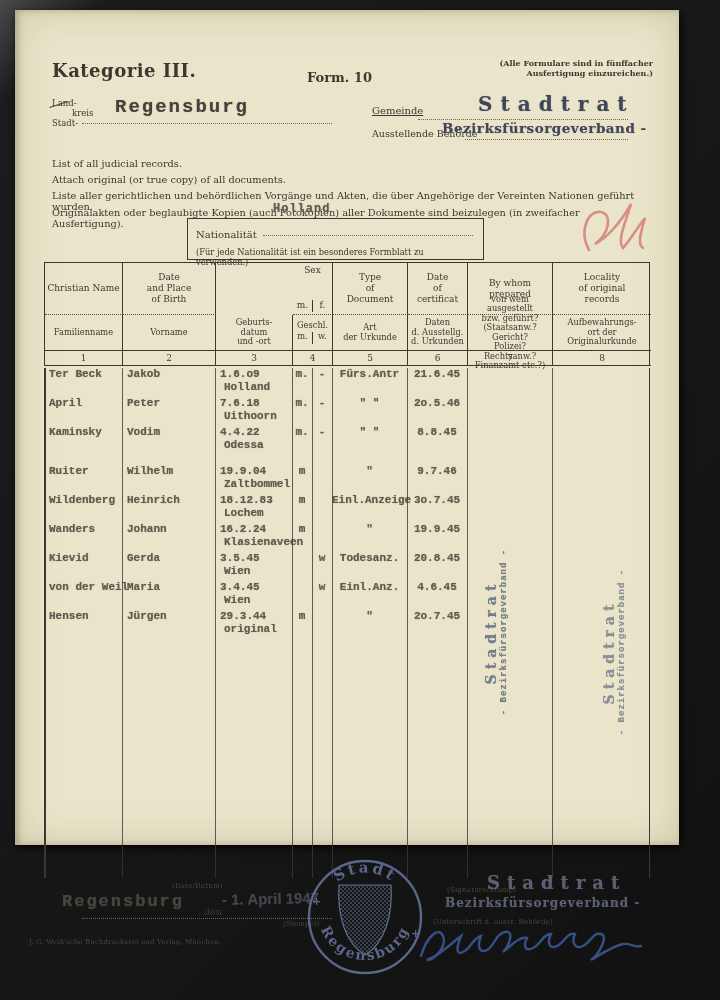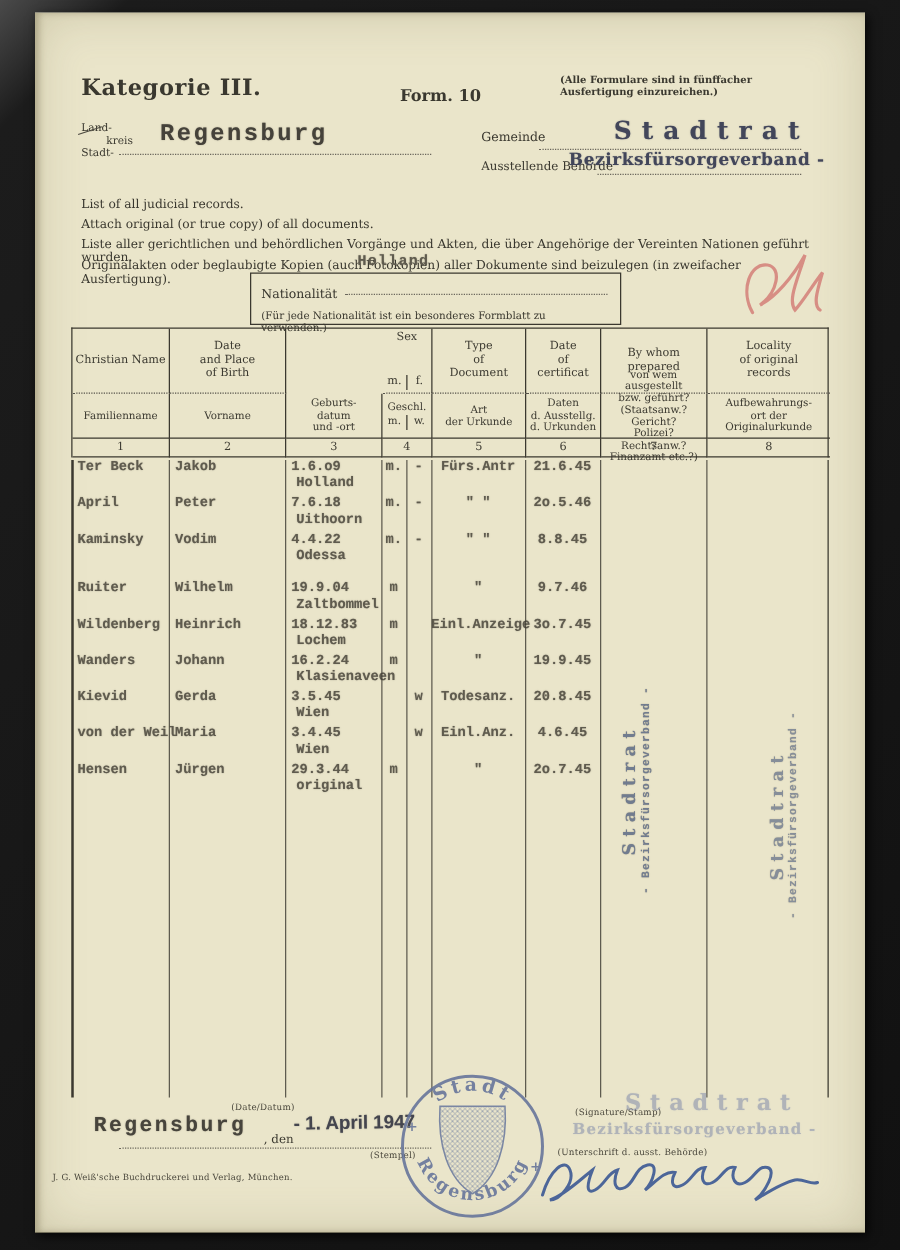--- a/index.html
+++ b/index.html
@@ -1,20 +1,20 @@
 <!DOCTYPE html>
 <html><head>
 <meta charset="utf-8">
 <style>
   html,body{margin:0;padding:0;}
   body{width:720px;height:1000px;background:#161616;position:relative;overflow:hidden;
        font-family:"DejaVu Serif","Liberation Serif",serif;}
   .scan-edge{position:absolute;left:0;top:0;width:720px;height:1000px;
        background:linear-gradient(135deg,#4a4a4a 0%,#1c1c1c 6%,#111 100%);}
-  .paper{position:absolute;left:28px;top:10px;width:664px;height:976px;
+  .paper{position:absolute;left:15px;top:10px;width:664px;height:835px;
        background:#eae5ca;
        box-shadow:inset 0 0 40px rgba(120,110,70,.25), inset 3px 0 6px rgba(90,80,50,.35), 2px 3px 8px rgba(0,0,0,.8);
        color:#3a382f;}
   .abs{position:absolute;}
   .print{color:#3a382f;}
   .tiny{font-size:7px;color:#4a473c;letter-spacing:.2px;}
   .typed{font-family:"Liberation Mono","DejaVu Sans Mono",monospace;font-weight:bold;
        color:#5f5b4e;text-shadow:0 0 1px rgba(95,91,78,.65);}
   .stamped{font-weight:bold;color:#42465a;text-shadow:0 0 1px rgba(66,70,90,.5);}
   .dotted{border-bottom:1px dotted #6b675c;height:1px;}
@@ -58,31 +58,31 @@
   .sig-stamp-faint{color:#8a93ad;opacity:.6;font-weight:bold;text-shadow:0 0 1px rgba(138,147,173,.6);}
 </style>
 </head>
 <body>
 
 <div class="scan-edge"></div>
 <div class="paper">
 
   <div class="abs print" style="left:37px;top:50px;font-size:18px;font-weight:bold;letter-spacing:.5px;">Kategorie III.</div>
   <div class="abs print" style="left:292px;top:60px;font-size:13px;font-weight:bold;">Form. 10</div>
-  <div class="abs print" style="left:420px;top:48px;width:218px;font-size:8px;font-weight:bold;text-align:left;white-space:pre-line;line-height:10px;">(Alle Formulare sind in fünffacher
+  <div class="abs print" style="left:420px;top:48px;width:218px;font-size:8px;font-weight:bold;text-align:right;white-space:pre-line;line-height:10px;">(Alle Formulare sind in fünffacher
 Ausfertigung einzureichen.)</div>
 
   <div class="abs print" style="left:37px;top:88px;font-size:8.5px;">Land-</div>
   <div class="abs strike" style="left:34px;top:94px;"></div>
   <div class="abs print" style="left:57px;top:98px;font-size:8.5px;">kreis</div>
   <div class="abs print" style="left:37px;top:108px;font-size:8.5px;">Stadt-</div>
   <div class="abs typed" style="left:100px;top:86px;font-size:19px;letter-spacing:2px;color:#45423a;">Regensburg</div>
   <div class="abs dotted" style="left:67px;top:112px;width:250px;"></div>
 
-  <div class="abs print" style="left:357px;top:95px;font-size:10px;">Gemeinde</div>
+  <div class="abs print" style="left:357px;top:95px;font-size:10px;text-decoration:underline;">Gemeinde</div>
   <div class="abs dotted" style="left:403px;top:108px;width:210px;"></div>
   <div class="abs stamped" style="left:463px;top:82px;font-size:20px;letter-spacing:8px;font-family:'DejaVu Serif',serif;">Stadtrat</div>
   <div class="abs print" style="left:357px;top:118px;font-size:9.5px;">Ausstellende Behörde</div>
   <div class="abs dotted" style="left:450px;top:128px;width:163px;"></div>
   <div class="abs stamped" style="left:427px;top:110px;font-size:13.5px;letter-spacing:.5px;font-family:'DejaVu Serif',serif;">Bezirksfürsorgeverband -</div>
 
   <div class="abs print" style="left:37px;top:148px;font-size:9.8px;">List of all judicial records.</div>
   <div class="abs print" style="left:37px;top:164px;font-size:9.8px;">Attach  original (or true copy) of all documents.</div>
   <div class="abs print" style="left:37px;top:180px;font-size:9.8px;width:600px;">Liste aller gerichtlichen und behördlichen Vorgänge und Akten, die über Angehörige der Vereinten Nationen geführt wurden.</div>
   <div class="abs print" style="left:37px;top:197px;font-size:9.8px;width:600px;">Originalakten oder beglaubigte Kopien (auch Fotokopien) aller Dokumente sind beizulegen (in zweifacher Ausfertigung).</div>

